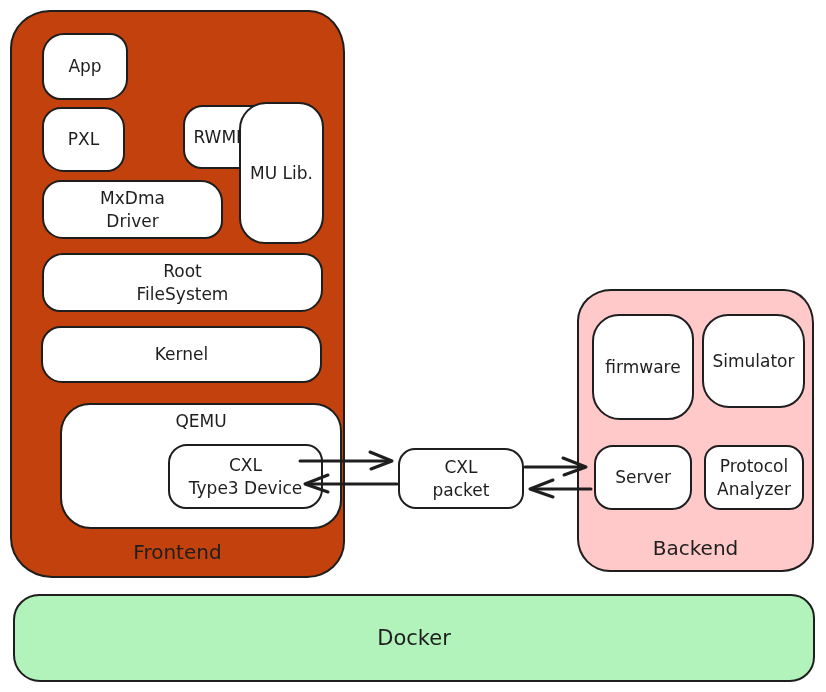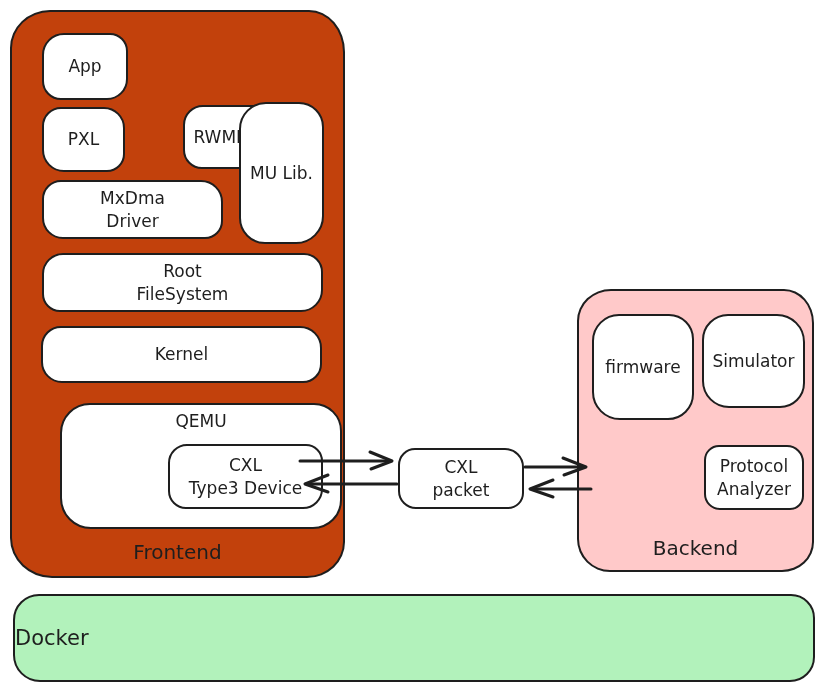--- a/index.html
+++ b/index.html
@@ -70,21 +70,21 @@
   .box-firmware  { left: 13px;  top: 23px;  width: 102px; height: 106px; border-radius: 27px 25px 26px 28px; }
   .box-simulator { left: 123px; top: 23px;  width: 103px; height: 94px; border-radius: 26px 28px 25px 27px; }
   .box-server    { left: 15px;  top: 154px; width: 98px;  height: 65px;  border-radius: 19px 17px 20px 18px; }
   .box-protocol  { left: 125px; top: 154px; width: 100px; height: 65px;  border-radius: 15px 17px 14px 16px; }
   .backend .container-label { bottom: 10px; }
   
   .docker {
     left: 13px; top: 594px; width: 802px; height: 88px;
     background: #b2f2bb;
     border-radius: 26px 24px 25px 27px;
-    display: flex; align-items: center; justify-content: flex-start;
+    display: flex; align-items: center; justify-content: center;
     font-size: 21px;
   }
   
   .arrow-layer {
     position: absolute; left: 0; top: 0;
     width: 826px; height: 692px;
     pointer-events: none;
     z-index: 5;
   }
   .arrow-layer path, .arrow-layer polyline {
@@ -139,20 +139,23 @@
 packet</span>
   </div>
 
   <div class="shape backend">
     <div class="shape box-firmware">
       <span class="boxlabel">firmware</span>
     </div>
     <div class="shape box-simulator">
       <span class="boxlabel">Simulator</span>
     </div>
+    <div class="shape box-server">
+      <span class="boxlabel">Server</span>
+    </div>
     <div class="shape box-protocol">
       <span class="boxlabel">Protocol
 Analyzer</span>
     </div>
     <div class="container-label">Backend</div>
   </div>
 
   <div class="shape docker">
     <span>Docker</span>
   </div>

